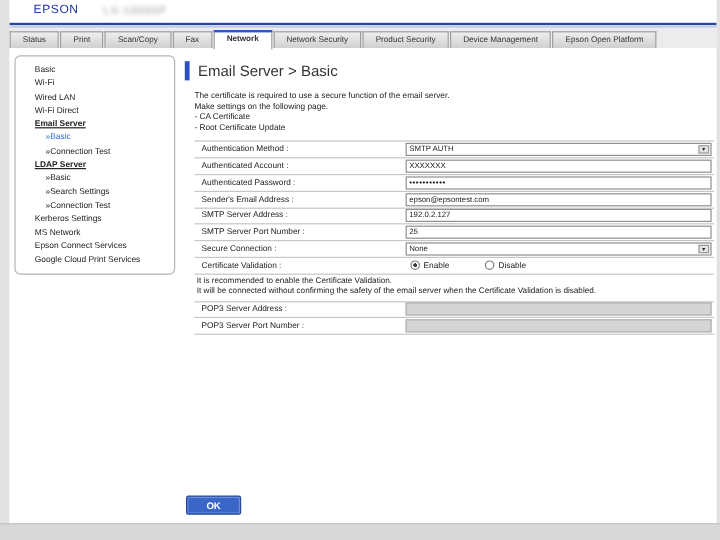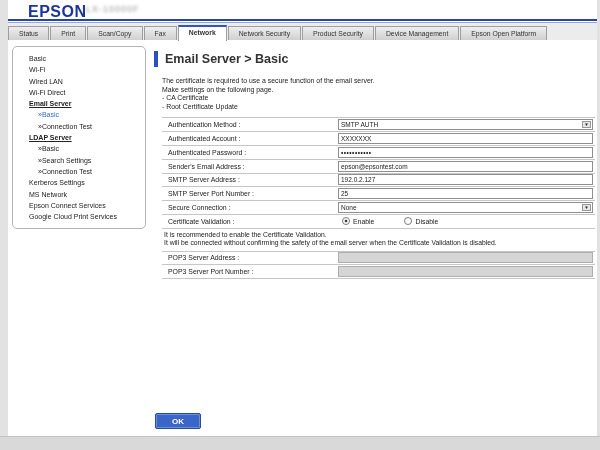--- a/index.html
+++ b/index.html
@@ -3,21 +3,21 @@
 <meta charset="utf-8">
 <style>
   html,body { margin:0; padding:0; }
   .page { position:relative; width:600px; height:450px; background:#e2e2e2;
           font-family:"Liberation Sans", sans-serif; overflow:hidden; }
 
   .chrome { position:absolute; left:8px; top:0; width:589px; height:437px; background:#fff; }
 
   
   .brand-row { position:absolute; left:0; top:0; right:0; height:19px; background:#fff; }
-  .brand { position:absolute; left:20px; top:3px; font-weight:bold; font-size:16px;
+  .brand { position:absolute; left:20px; top:3px; font-weight:normal; font-size:10px;
            color:#1a3699; letter-spacing:.5px; }
   .model { position:absolute; left:78px; top:4px; font-size:9px; color:#9a9a9a;
            filter:blur(1.6px); letter-spacing:1px; }
   .blue-rule  { position:absolute; top:19px; left:0; right:0; height:2px; background:#2446a0; }
   .blue-rule2 { position:absolute; top:22px; left:0; right:0; height:1px; background:#93a6d8; }
 
   
   .tabbar { position:absolute; top:23px; left:0; right:0; height:17px; background:#ececec;
             display:flex; align-items:flex-end; border-bottom:1px solid #9a9a9a; }
   .tab { height:13px; line-height:13px; padding:0 10px; font-size:6.8px; color:#333;
@@ -33,21 +33,21 @@
              border-radius:5px; background:#fff; padding:6px 0; }
   .side-item { font-size:7px; line-height:11.3px; padding-left:16px; color:#222; cursor:pointer;
                white-space:nowrap; }
   .side-item.section { font-weight:bold; text-decoration:underline; }
   .side-item.sub { padding-left:25px; }
   .side-item.current { color:#2e6bd6; }
 
   .content { position:absolute; left:146px; top:10px; width:441px; }
   .title-row { display:flex; align-items:center; height:18px; }
   .title-bar { width:4px; height:16px; background:#2b50c0; margin-right:7px; }
-  .page-title { font-size:12.5px; color:#333;font-weight:bold; }
+  .page-title { font-size:12.5px; color:#333; }
 
   .intro { margin:9px 0 0 8px; font-size:6.9px; line-height:8.6px; color:#222; }
 
   .ftable { margin:6px 0 0 8px; border-top:1px solid #c6c6c6; }
   .frow { display:flex; align-items:center; height:12.8px; border-bottom:1px solid #c6c6c6; }
   .flabel { width:170px; flex:none; font-size:6.9px; color:#222; padding-left:6px; }
   .fvalue { flex:1; display:flex; align-items:center; padding-right:2px; }
 
   input.tin { width:100%; height:9px; border:1px solid #8f8f8f; background:#fff; color:#222;
               font-size:6.5px; padding:0 2px; font-family:inherit; }

